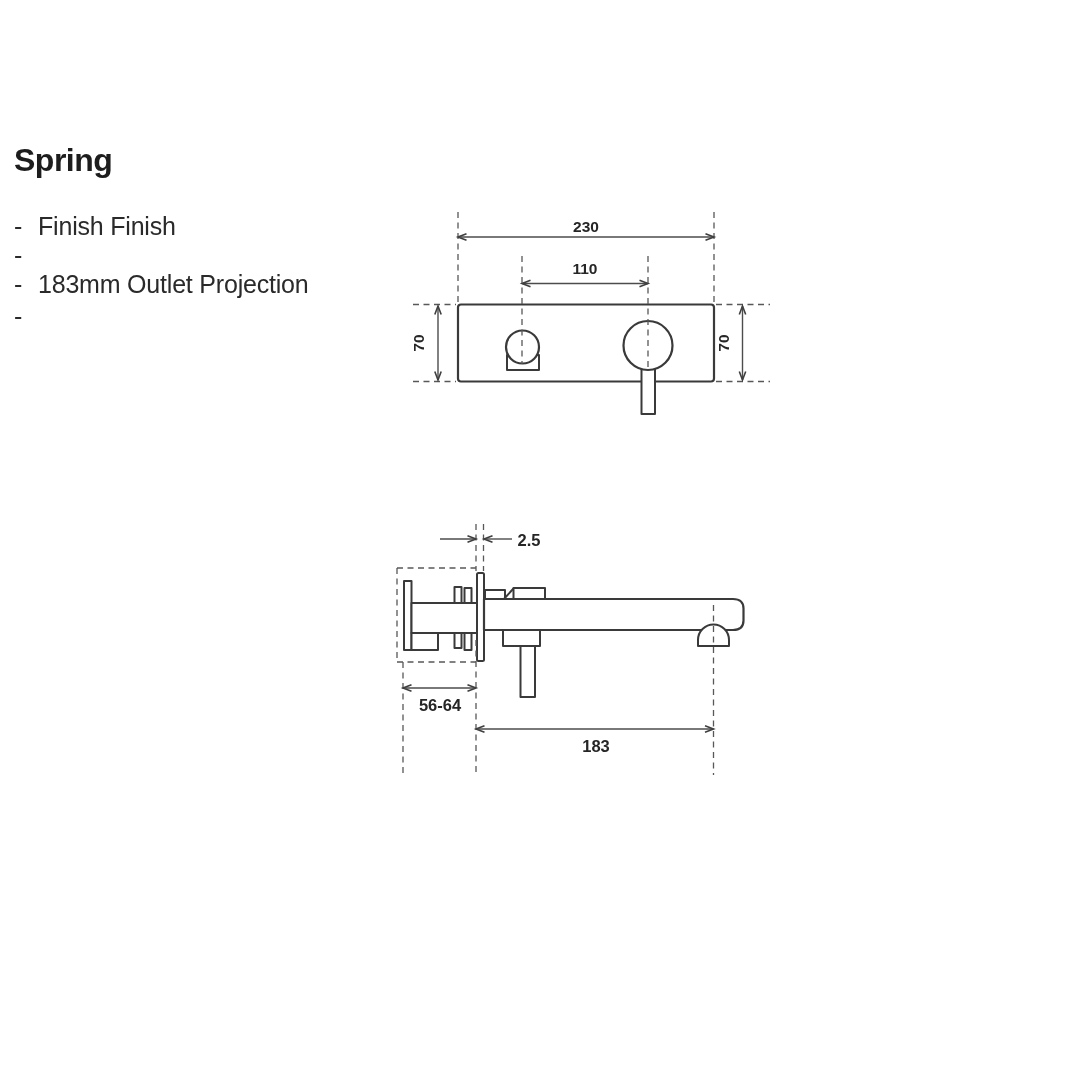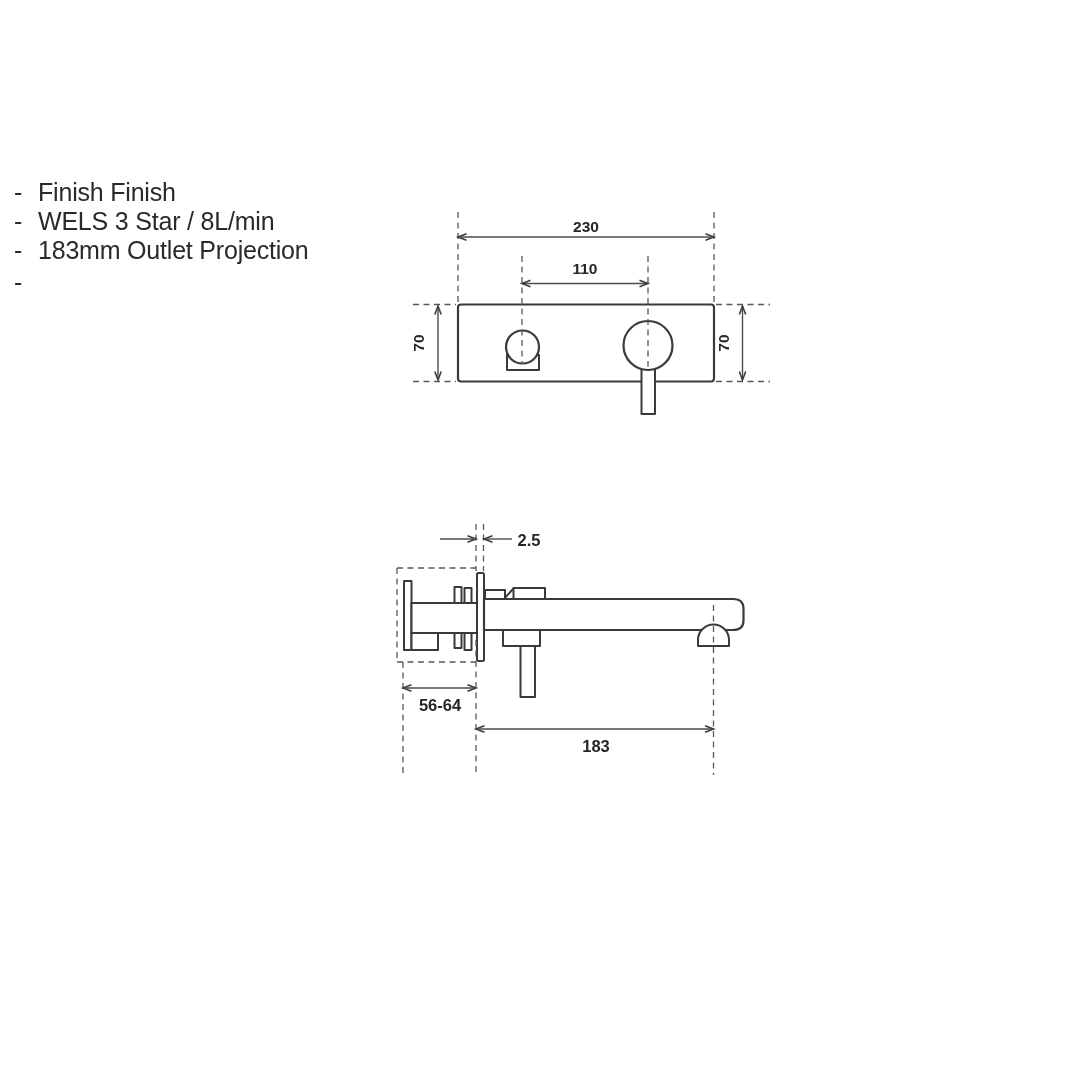--- a/index.html
+++ b/index.html
@@ -36,28 +36,28 @@
   }
   .t15{font-size:15.5px;}
   .t16{font-size:16.5px;}
 </style>
 </head>
 <body>
 
 <div class="canvas">
 
   <div class="product-info">
+    <h1 class="product-title">Spring</h1>
     <ul class="features">
       <li>
         <span class="dash">-</span>
         <span>Finish Finish</span>
       </li>
       <li>
         <span class="dash">-</span>
-        <span>WELS 3 Star / 8L/min</span>
       </li>
       <li>
         <span class="dash">-</span>
         <span>183mm Outlet Projection</span>
       </li>
       <li>
         <span class="dash">-</span>
       </li>
     </ul>
   </div>

